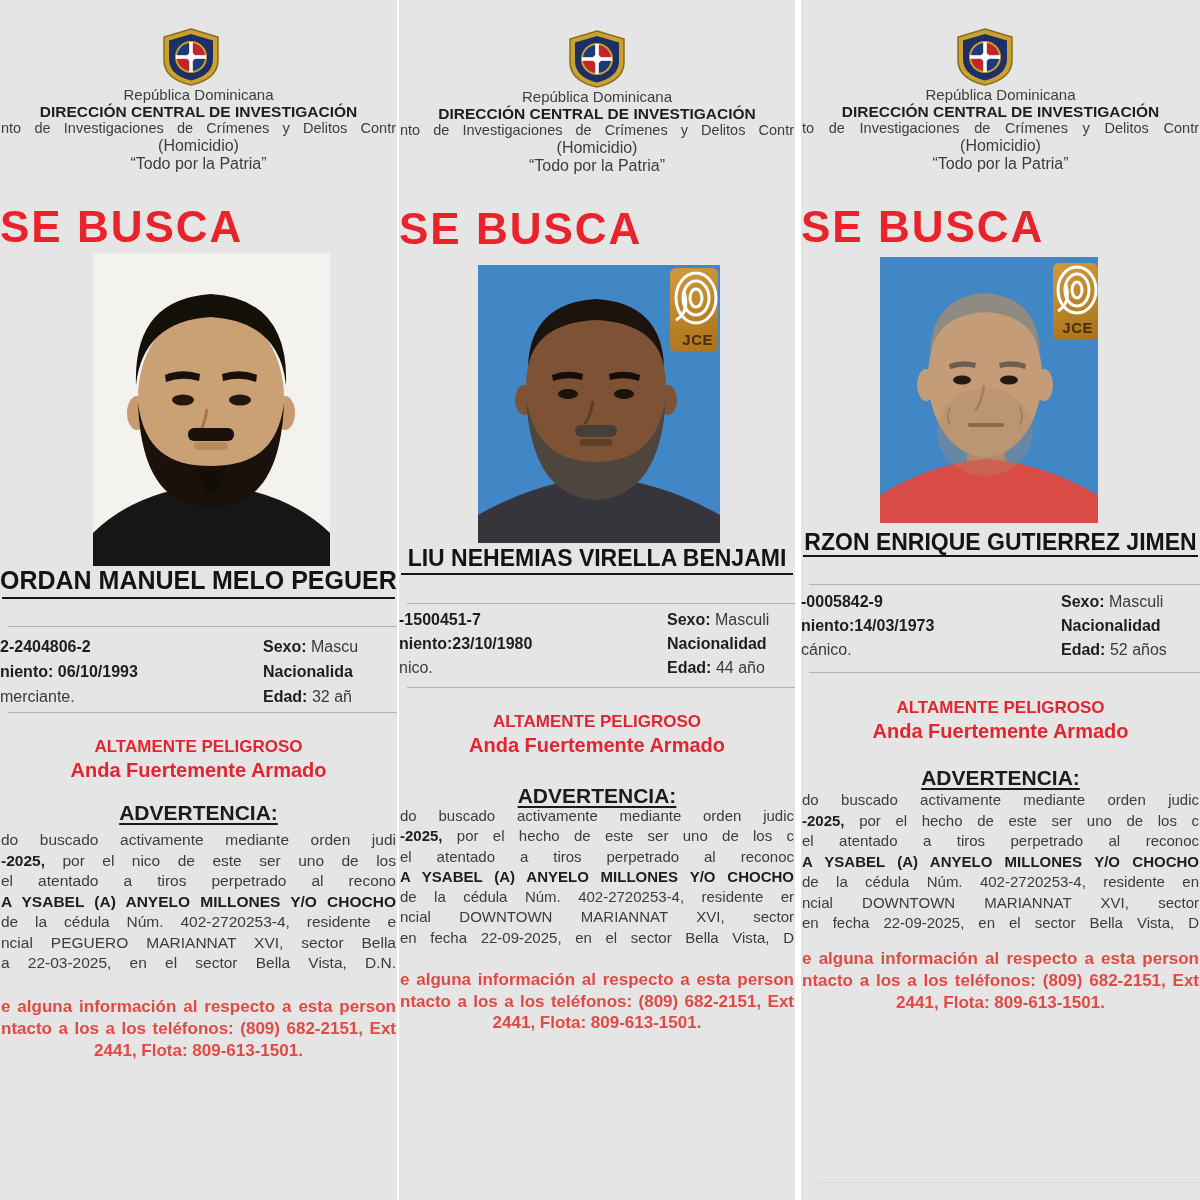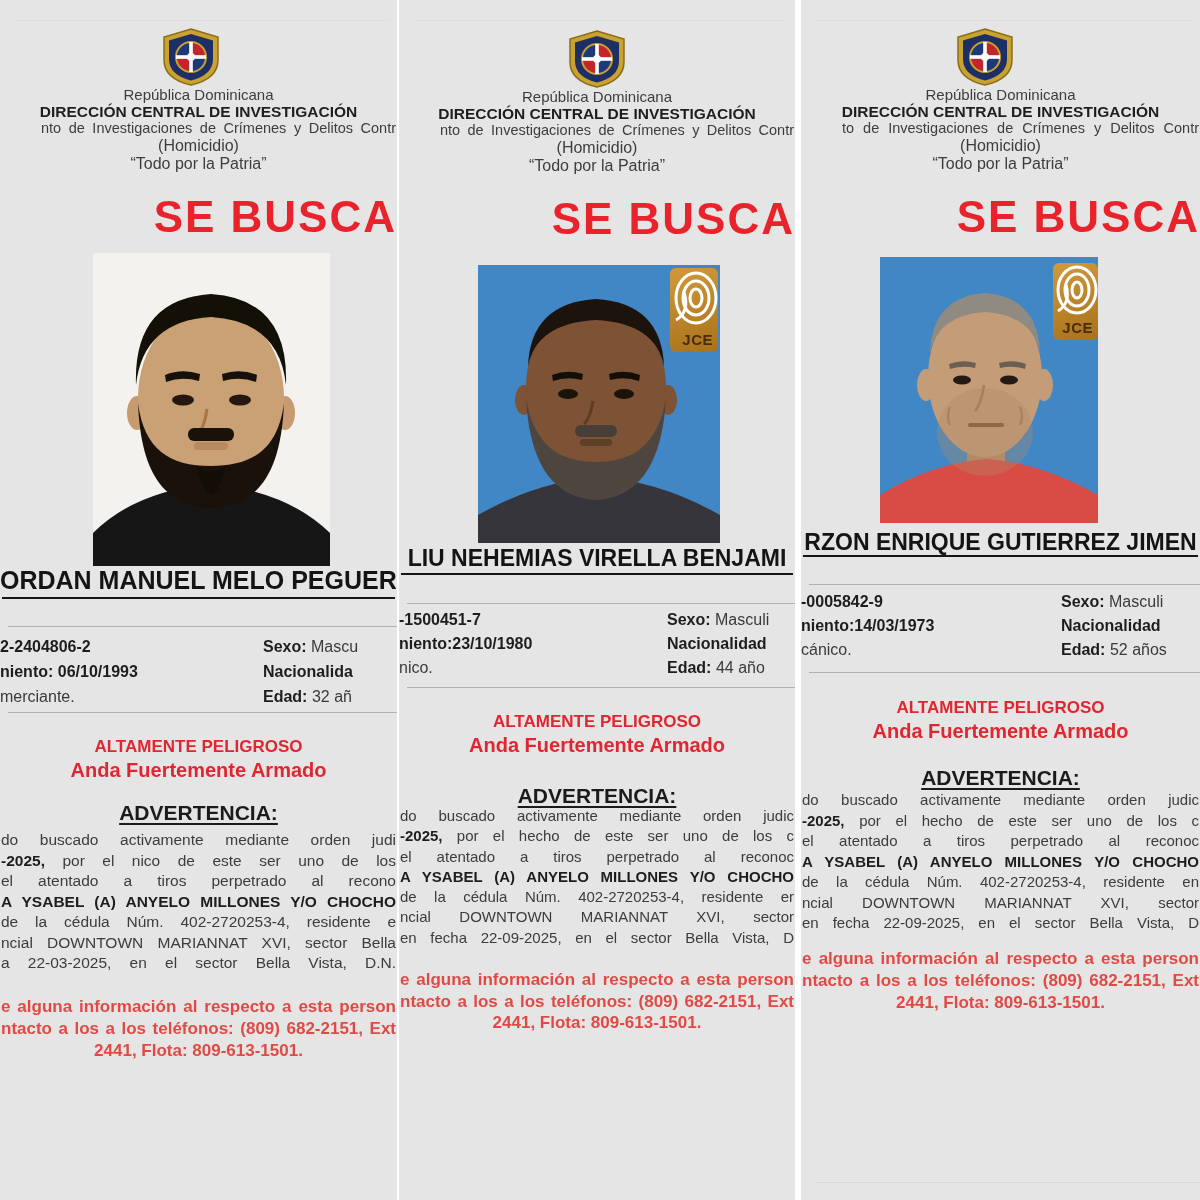--- a/index.html
+++ b/index.html
@@ -5,24 +5,24 @@
   html,body{margin:0;padding:0;}
   body{width:1200px;height:1200px;background:#ffffff;overflow:hidden;position:relative;
        font-family:"Liberation Sans", sans-serif;}
   .poster{position:absolute;top:0;height:1200px;overflow:hidden;background:#e5e5e5;}
   .topline{position:absolute;top:20px;left:14px;right:8px;height:1px;background:#dedede;}
   .botline{position:absolute;left:16px;right:0;height:1px;background:#d8d8d8;}
   .logo{position:absolute;width:62px;height:60px;}
   .hdr{position:absolute;left:0;right:0;text-align:center;color:#3d3d3d;}
   .h-country{font-size:15px;line-height:17px;}
   .h-agency{font-size:15.5px;line-height:17px;font-weight:bold;color:#1e1e1e;}
-  .h-dept{font-size:14.5px;line-height:17px;white-space:nowrap;text-align:justify;text-align-last:justify;padding:0 1px;margin-left:40px;}
+  .h-dept{font-size:14.5px;line-height:17px;white-space:nowrap;text-align:justify;text-align-last:justify;padding:0 1px;}
   .h-unit,.h-motto{font-size:16px;line-height:18px;}
-  .sebusca{position:absolute;left:0;right:0;text-align:right;font-weight:bold;
-           font-size:44px;letter-spacing:2px;color:#e8232b;}
+  .sebusca{position:absolute;left:0;right:0;text-align:left;font-weight:bold;
+           font-size:44px;letter-spacing:2px;color:#e8232b;margin-top:10px;}
   .photo{position:absolute;overflow:hidden;}
   .photo svg{display:block;}
   .jce{position:absolute;top:3px;right:2px;border-radius:6px;
        background:linear-gradient(160deg,#d09a3c,#a9711a);overflow:hidden;}
   .jce svg{display:block;}
   .jce .jce-label{position:absolute;bottom:4px;right:5px;font-weight:bold;font-size:15px;color:#4a2c05;letter-spacing:0.5px;}
   .name{position:absolute;left:0;right:0;text-align:center;font-weight:bold;color:#141414;white-space:nowrap;}
   .nameline{position:absolute;left:2px;right:2px;height:2px;background:#161616;}
   .sep{position:absolute;left:8px;right:0;height:1px;background:#b2b2b2;}
   .details{position:absolute;left:0;right:0;font-size:16px;color:#3a3a3a;}
@@ -113,21 +113,21 @@
     <div class="danger2">Anda Fuertemente Armado</div>
   </div>
 
   <div class="advtitle" style="top:801px">ADVERTENCIA:</div>
   <div class="para" style="top:830px;font-size:15.5px;line-height:20.5px">
     <div class="pl">do buscado activamente mediante orden judi</div>
     <div class="pl"><span class="bold">-2025,</span><span> por el nico de este ser uno de los</span></div>
     <div class="pl">el atentado a tiros perpetrado al recono</div>
     <div class="pl bold">A YSABEL (A) ANYELO MILLONES Y/O CHOCHO</div>
     <div class="pl">de la cédula Núm. 402-2720253-4, residente e</div>
-    <div class="pl">ncial DOWNTOWN MARIANNAT XVI, sector Bella</div>
+    <div class="pl">ncial PEGUERO MARIANNAT XVI, sector Bella</div>
     <div class="pl">a 22-03-2025, en el sector Bella Vista, D.N.</div>
   </div>
 
   <div class="contact" style="top:996px;font-size:17px;line-height:22px">
     <div class="cl just">e alguna información al respecto a esta person</div>
     <div class="cl just">ntacto a los a los teléfonos: (809) 682-2151, Ext</div>
     <div class="cl">2441, Flota: 809-613-1501.</div>
   </div>
 </section>
 

